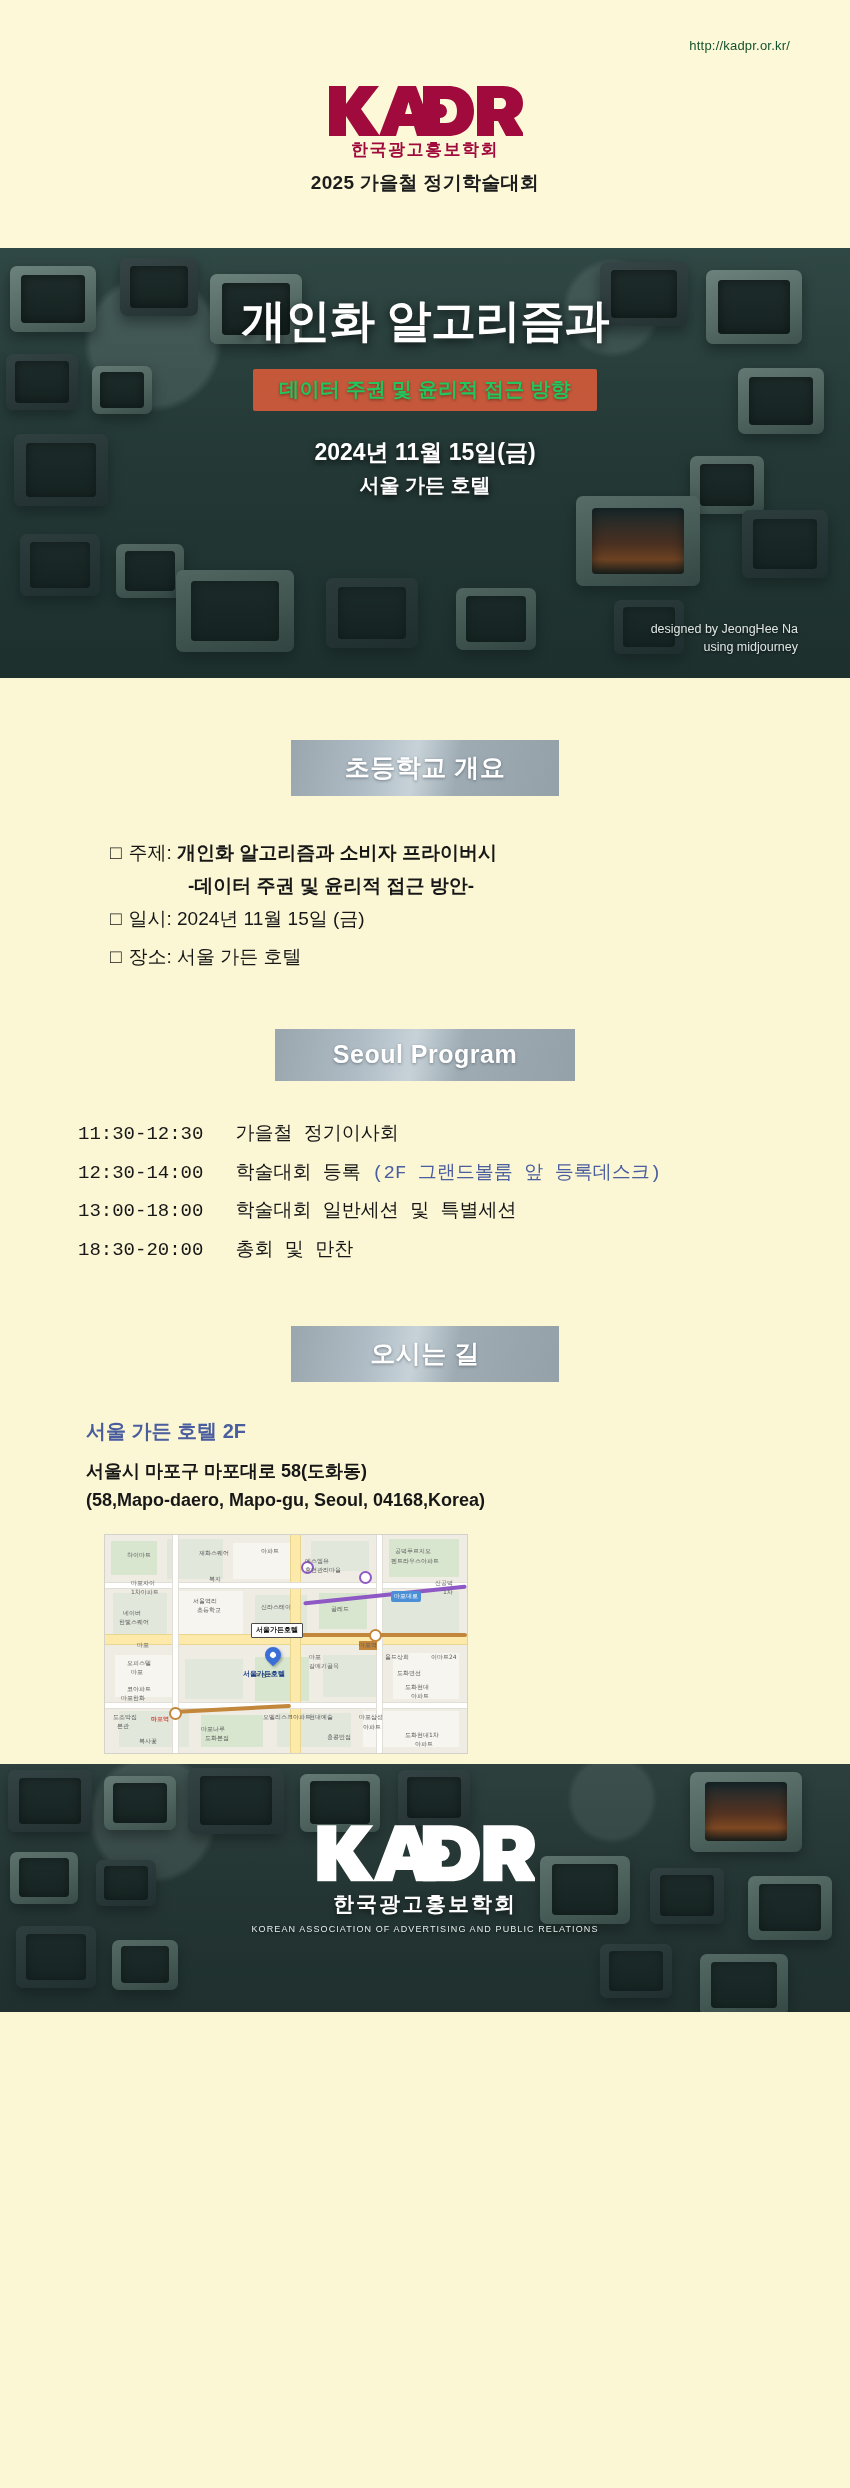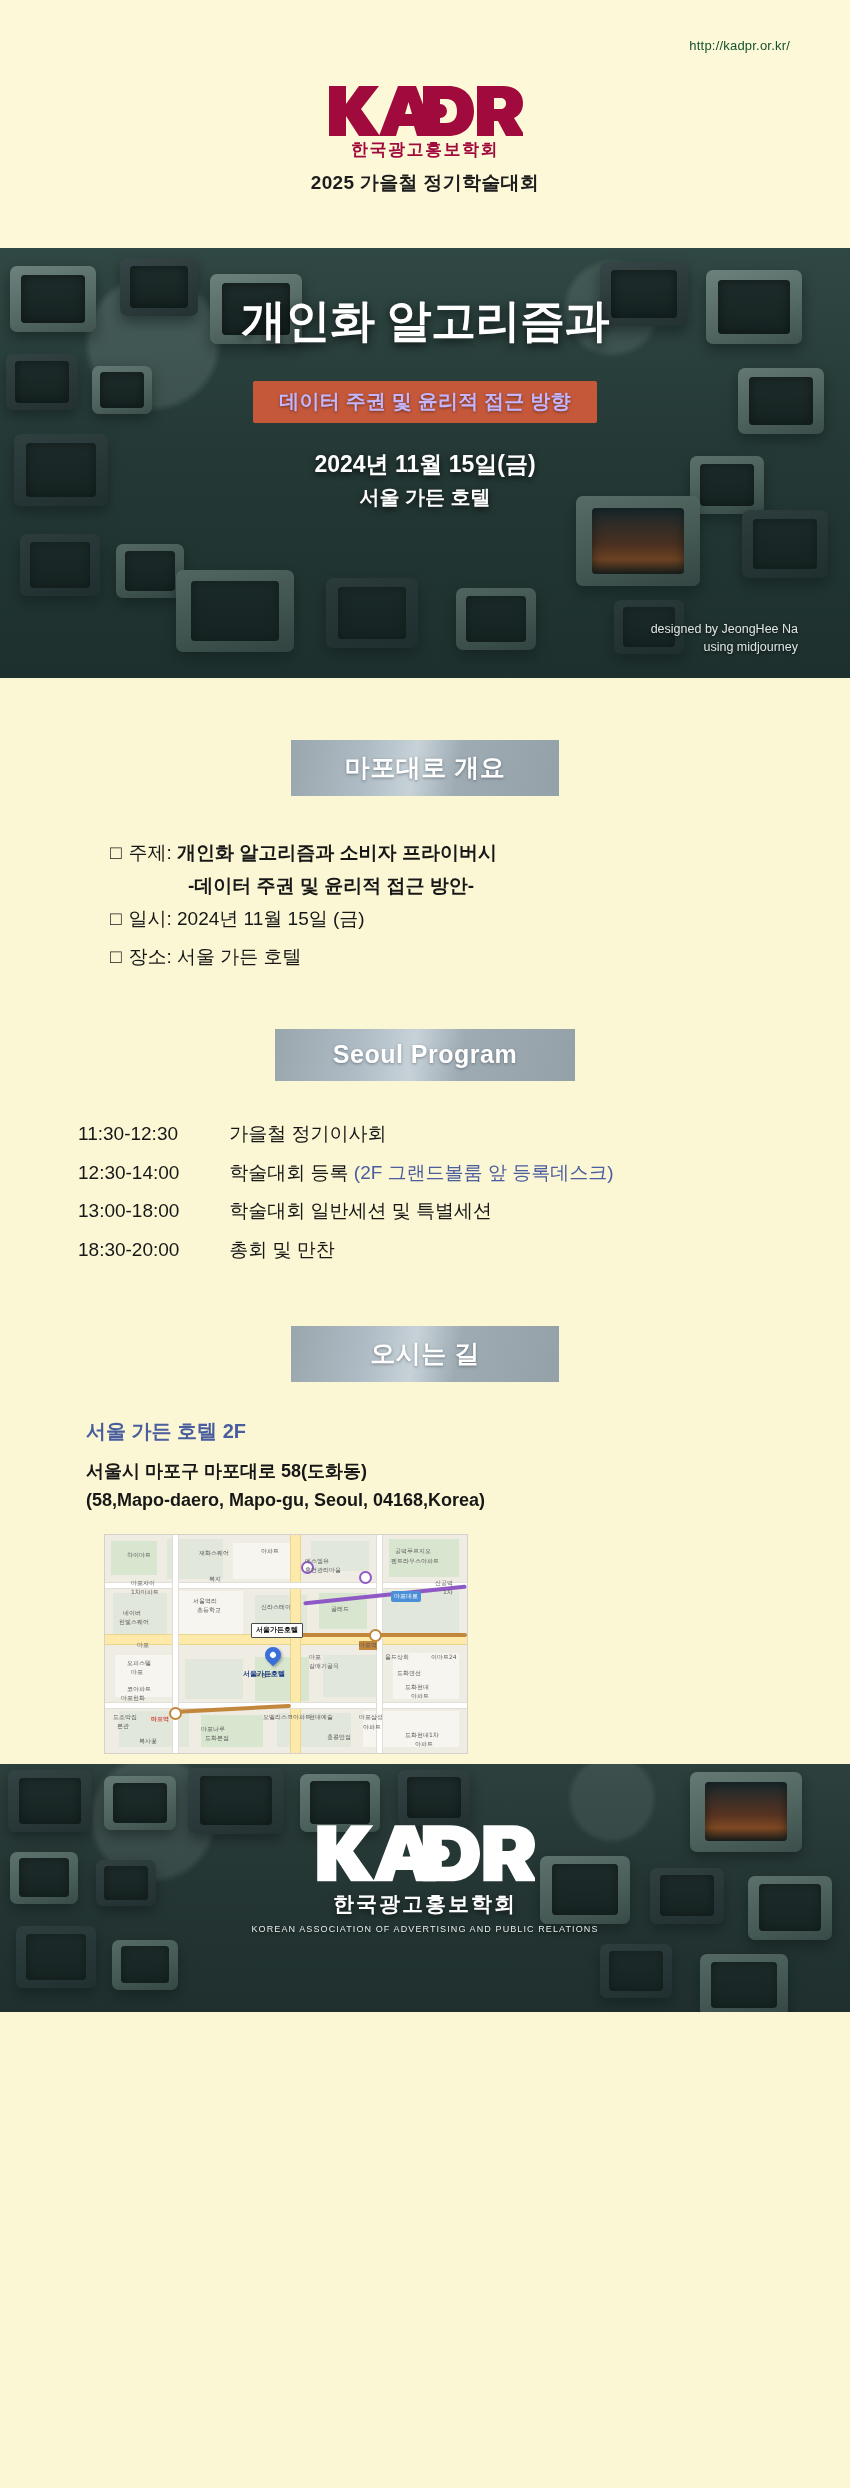--- a/index.html
+++ b/index.html
@@ -117,24 +117,24 @@
   .hero-title {
     font-size: 45px;
     font-weight: bold;
     color: #ffffff;
     line-height: 1.22;
     letter-spacing: -0.5px;
     text-shadow: 0 3px 10px rgba(0,0,0,0.75);
   }
   .hero-badge {
     display: inline-block;
-    margin-top: 32px;
+    margin-top: 20px;
     padding: 7px 26px 8px;
     background: rgba(220,92,58,0.88);
-    color: #c4b5fd;
+    color: #22c55e;
     font-size: 20px;
     font-weight: bold;
     letter-spacing: 0.2px;
     border-radius: 2px;
     text-shadow: 0 1px 3px rgba(0,0,0,0.45);
   }
   .hero-date {
     margin-top: 26px;
     font-size: 23px;
     font-weight: bold;
@@ -200,20 +200,21 @@
   }
 
   .program {
     padding: 34px 0 0 78px;
   }
   .pg-row {
     font-size: 19px;
     color: #171717;
     line-height: 2.05;
     white-space: nowrap;
+    font-family: Liberation Mono, monospace;
   }
   .pg-time { display: inline-block; min-width: 146px; }
   .pg-note { color: #4a5d9e; }
 
   .directions {
     padding: 36px 0 0 86px;
   }
   .dir-venue {
     font-size: 20px;
     font-weight: bold;
@@ -411,21 +412,21 @@
 
     <div class="credit">
       <div>designed by JeongHee Na</div>
       <div>using midjourney</div>
     </div>
   </div>
 
   <div class="body-area">
 
     <div class="section" style="padding-top:62px;">
-      <div class="sec-head">마포대로 개요</div>
+      <div class="sec-head">초등학교 개요</div>
       <div class="overview">
 
         <div class="ov-line">
           <span class="box">□</span><span>주제:</span>
           <span class="strong">개인화 알고리즘과 소비자 프라이버시</span>
         </div>
         <div class="ov-sub">-데이터 주권 및 윤리적 접근 방안-</div>
 
         <div class="ov-line">
           <span class="box">□</span><span>일시:</span>

